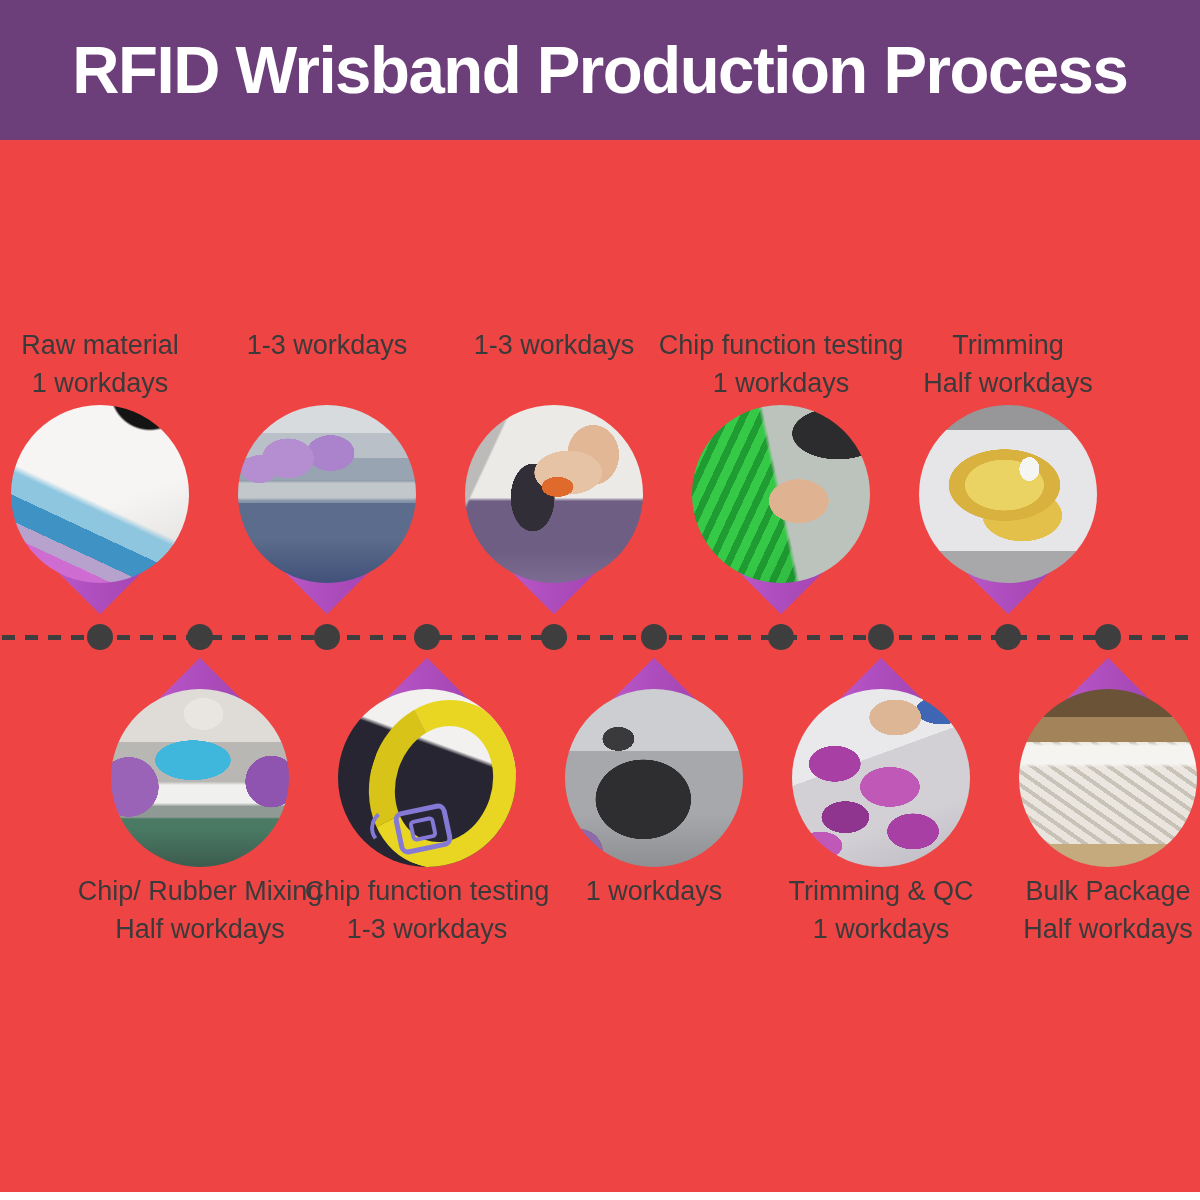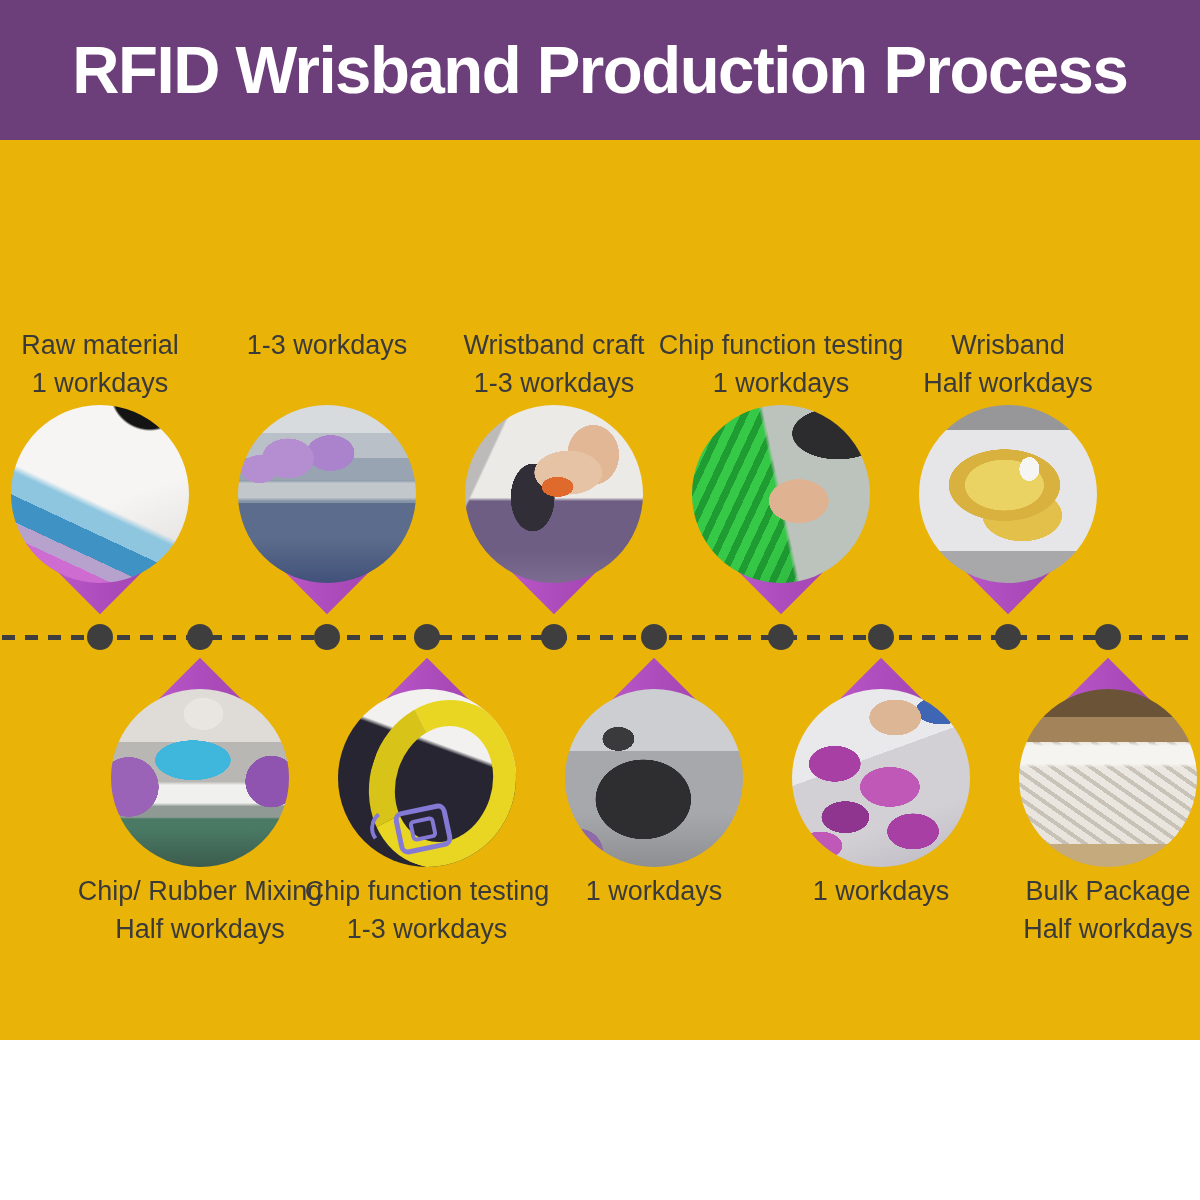--- a/index.html
+++ b/index.html
@@ -1,17 +1,17 @@
 <!DOCTYPE html>
 <html><head>
 <meta charset="utf-8">
 <style>
   html,body{margin:0;padding:0;background:#fff;}
   .canvas{
-    position:relative;width:1200px;height:1040px;background:#eab308;overflow:hidden;
+    position:relative;width:1200px;height:1192px;background:#ef4444;overflow:hidden;
     font-family:"Liberation Sans",sans-serif;
   }
   
   .header{
     position:absolute;left:0;top:0;width:1200px;height:140px;background:#6d3f7a;
     display:flex;align-items:center;justify-content:center;
   }
   .header h1{
     margin:0;color:#ffffff;font-size:66px;font-weight:700;letter-spacing:-1.5px;
     transform:scaleX(0.99);white-space:nowrap;
@@ -133,39 +133,38 @@
   <div class="step step-top t2">
     <div class="labels">
       <div>1-3 workdays</div>
     </div>
     <div class="pin pin-down"></div>
     <div class="photo ph-t2" title="workers-at-vulcanization-machines-photo"></div>
   </div>
 
   <div class="step step-top t3">
     <div class="labels">
-      <div>Wristband craft</div>
       <div>1-3 workdays</div>
     </div>
     <div class="pin pin-down"></div>
     <div class="photo ph-t3" title="hands-crafting-wristband-photo"></div>
   </div>
 
   <div class="step step-top t4">
     <div class="labels">
       <div>Chip function testing</div>
       <div>1 workdays</div>
     </div>
     <div class="pin pin-down"></div>
     <div class="photo ph-t4" title="testing-green-wristbands-photo"></div>
   </div>
 
   <div class="step step-top t5">
     <div class="labels">
-      <div>Wrisband</div>
+      <div>Trimming</div>
       <div>Half workdays</div>
     </div>
     <div class="pin pin-down"></div>
     <div class="photo ph-t5" title="yellow-wristbands-in-plastic-bag-photo"></div>
   </div>
 
   <div class="timeline"></div>
   <div class="dot d1"></div>
   <div class="dot d2"></div>
   <div class="dot d3"></div>
@@ -203,20 +202,21 @@
     <div class="photo ph-b3" title="worker-at-baking-oven-photo"></div>
     <div class="labels">
       <div>1 workdays</div>
     </div>
   </div>
 
   <div class="step step-bottom b4">
     <div class="pin pin-up"></div>
     <div class="photo ph-b4" title="hand-sorting-purple-wristbands-photo"></div>
     <div class="labels">
+      <div>Trimming &amp; QC</div>
       <div>1 workdays</div>
     </div>
   </div>
 
   <div class="step step-bottom b5">
     <div class="pin pin-up"></div>
     <div class="photo ph-b5" title="white-wristbands-in-carton-box-photo"></div>
     <div class="labels">
       <div>Bulk Package</div>
       <div>Half workdays</div>

